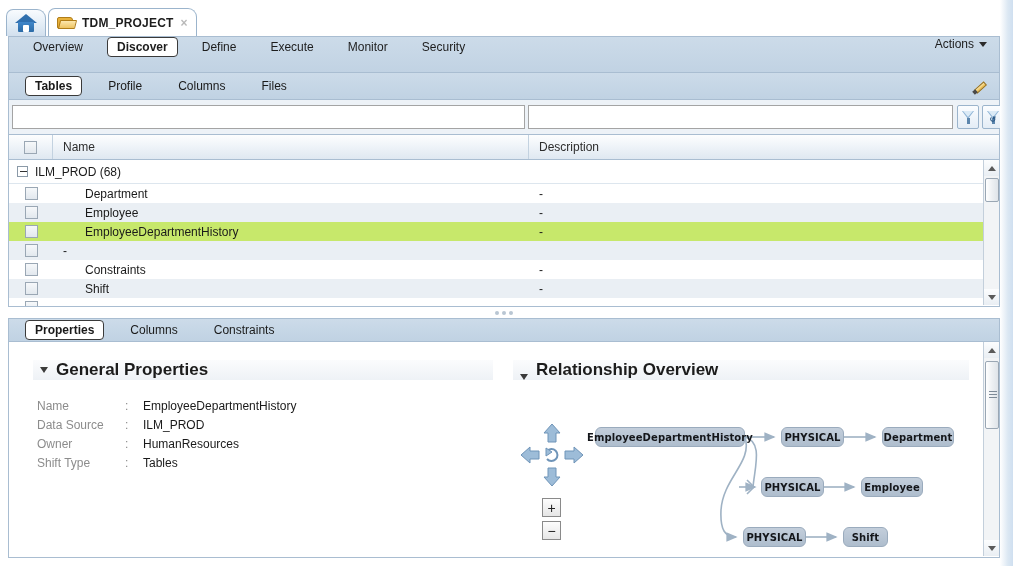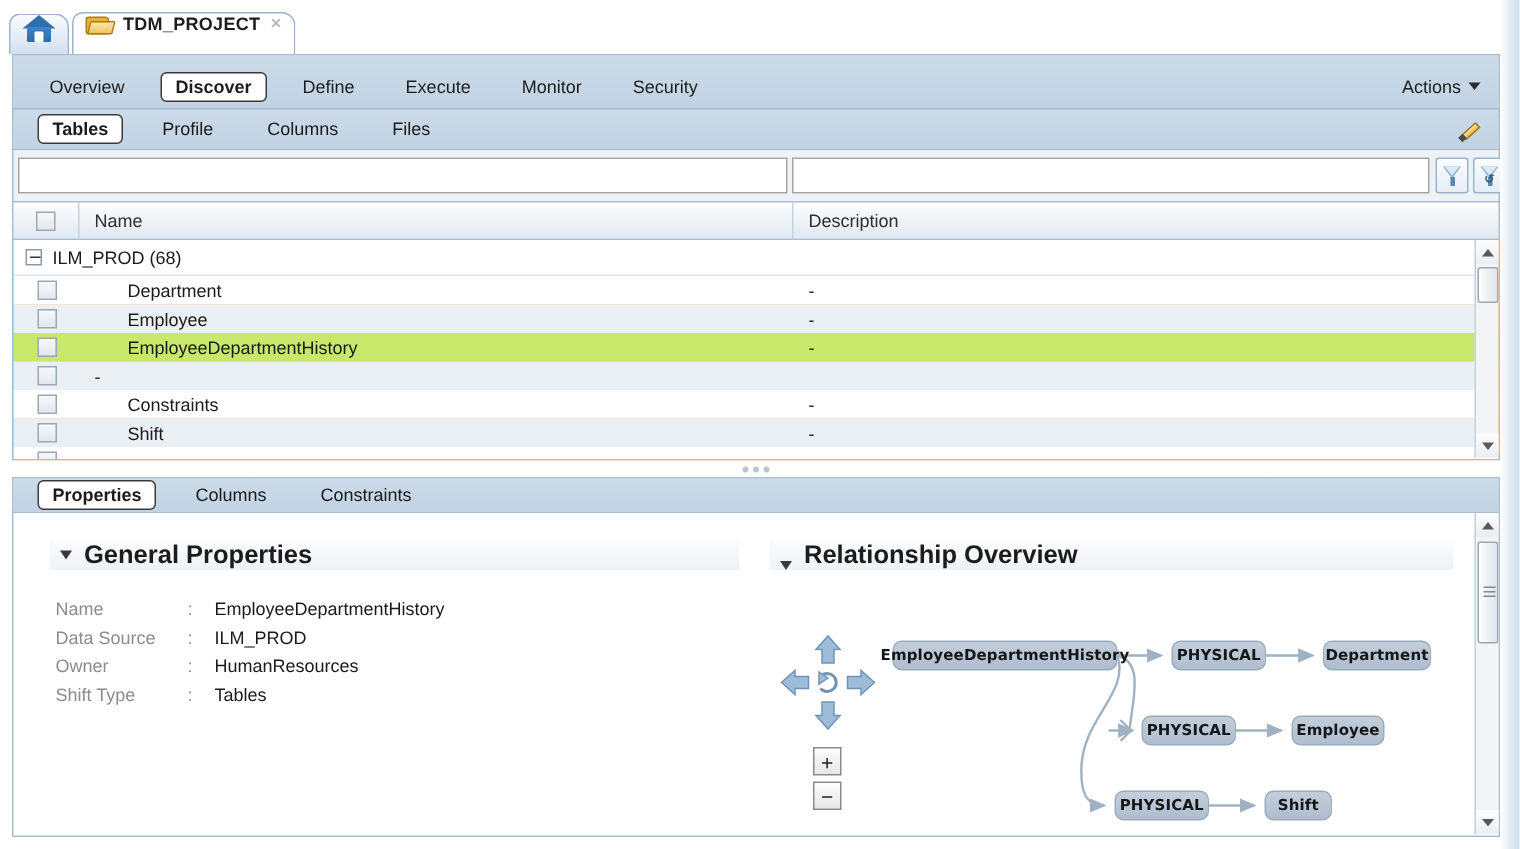--- a/index.html
+++ b/index.html
@@ -43,21 +43,21 @@
   .tabstrip {
     position:absolute; left:0; top:8px; width:1000px; height:28px;
     background:#ffffff;
   }
   .tab {
     position:absolute; bottom:0; height:27px;
     border:1px solid #9bb4cc;
     border-bottom:none;
     border-radius:7px 9px 0 0;
     background: linear-gradient(to bottom,#f4f8fc 0%,#dfeaf4 55%,#cfdeec 100%);
-    display:flex; align-items:flex-start;
+    display:flex; align-items:center;
     padding:0 8px;
     cursor:pointer;
   }
   .tab.home { left:6px; width:40px; justify-content:center;
     background: linear-gradient(to bottom,#f8fbfe 0%,#e3edf6 55%,#d2e0ee 100%); }
   .tab.active {
     left:48px; height:28px;
     background:#ffffff;
     border-color:#9bb4cc;
     box-shadow:0 0 0 0 transparent;
@@ -98,21 +98,21 @@
     border:1px solid #b07d18;
     transform: skewX(-14deg);
     border-radius:1px;
   }
 
   
   .navbar {
     position:absolute; left:8px; top:36px; width:992px; height:43px;
     background:linear-gradient(to bottom,#ccdbe9 0%,#bfd1e2 100%);
     border:1px solid #a9bdd1;
-    display:flex; align-items:center;
+    display:flex; align-items:flex-start;
   }
   .nav-item {
     margin-left:14px; padding:2px 9px;
     font-size:12px; color:#1d1d1d; white-space:nowrap; cursor:pointer;
     border:1px solid transparent; border-radius:4px;
   }
   .nav-item.active {
     background:#ffffff; border-color:#3a3a3a; font-weight:bold;
     box-shadow:0 1px 0 rgba(255,255,255,.6) inset;
   }
@@ -210,21 +210,21 @@
     height:100%; display:flex;align-items:center;}
   .cbox {
     width:13px;height:13px;border:1px solid #9aa7b4;
     background:linear-gradient(to bottom,#f6f8fa,#e2e8ee);
     display:inline-block; cursor:pointer;
   }
 
   
   .tbody-wrap {
     position:absolute; left:8px; top:160px; width:992px; height:147px;
-    border:1px solid #a9bdd1; border-top:none; background:#fdba74;
+    border:1px solid #a9bdd1; border-top:none; background:#ef4444;
     overflow:hidden;
   }
   .group-row {
     height:24px; display:flex; align-items:center; padding-left:8px;
     background:#ffffff; border-bottom:1px solid #dde6ee;
     font-size:12px; color:#1a1a1a;
   }
   .expander {
     width:11px;height:11px;border:1px solid #8b9aa8;background:#ffffff;
     margin-right:7px; position:relative; cursor:pointer; flex:none;

